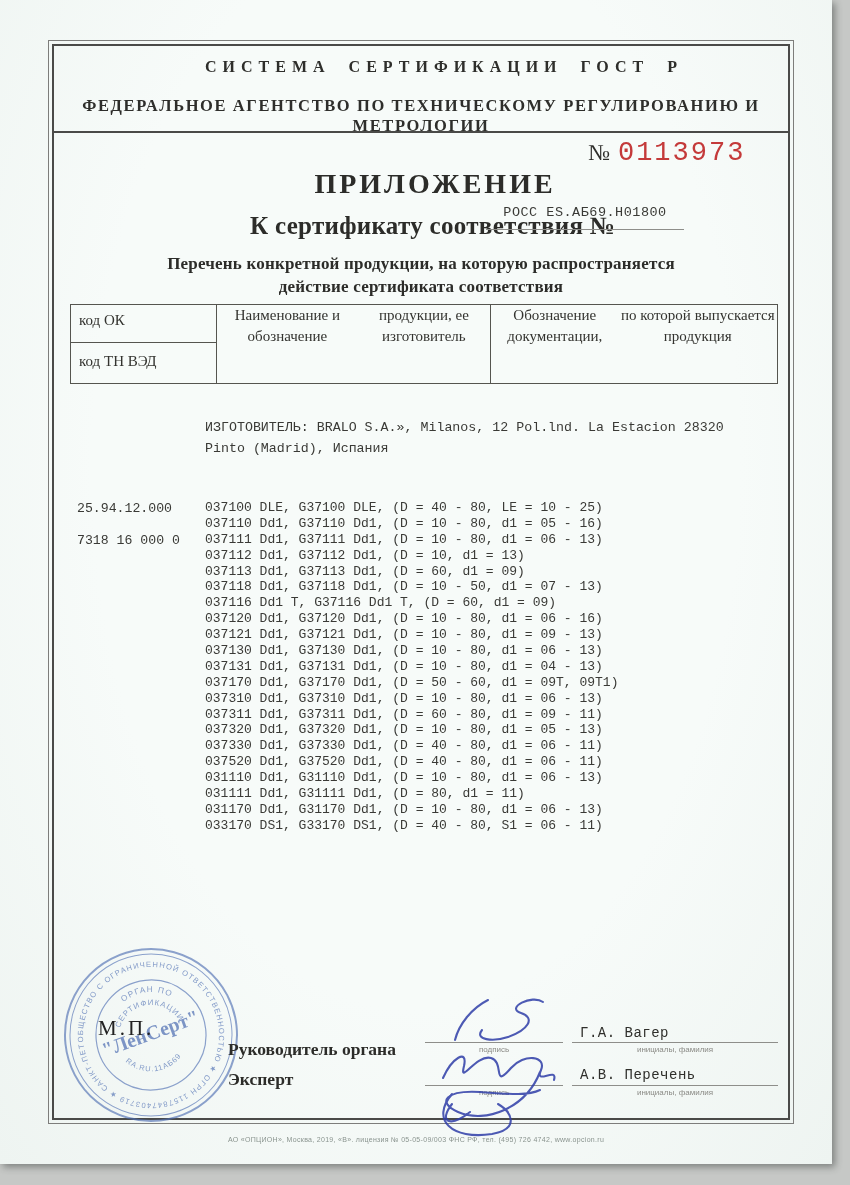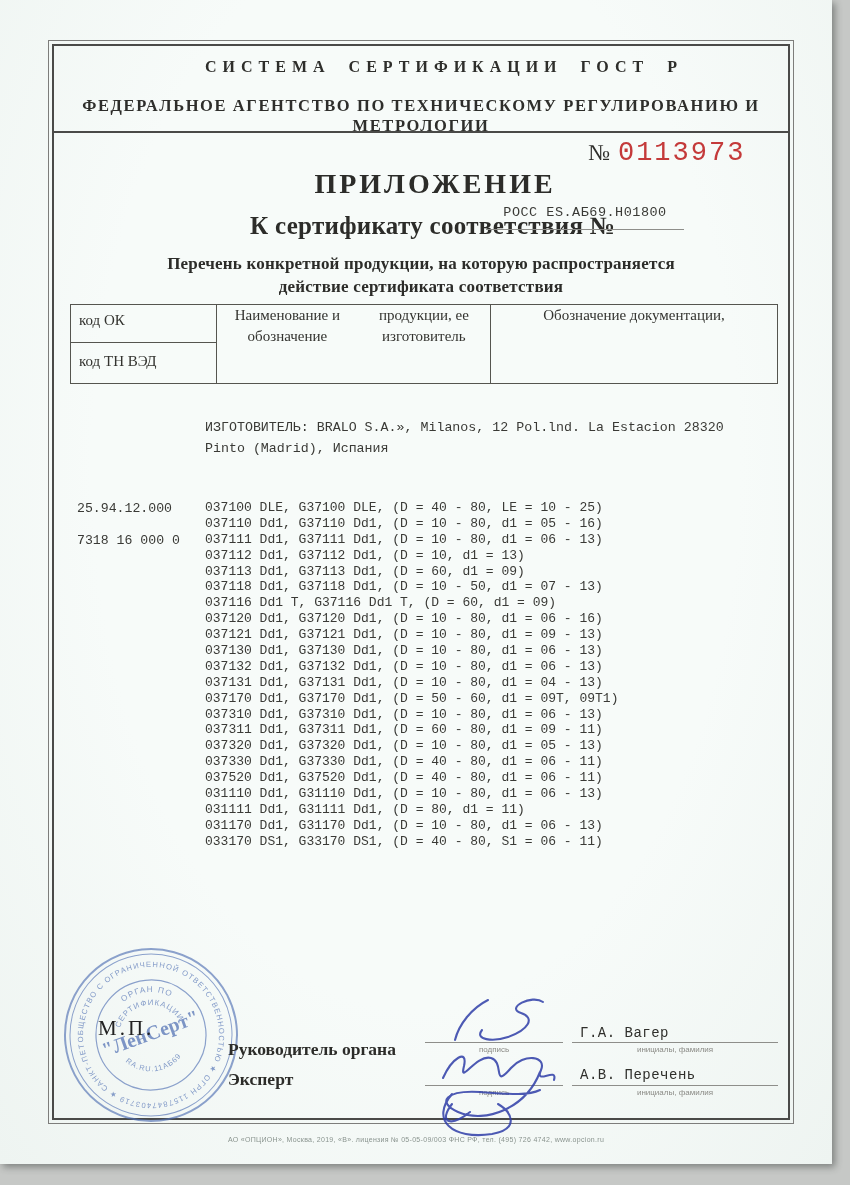--- a/index.html
+++ b/index.html
@@ -149,20 +149,21 @@
     <div class="col col1">
       <div class="cell-top">код ОК</div>
       <div class="cell-bottom">код ТН ВЭД</div>
     </div>
     <div class="col col2">
       <div>Наименование и обозначение</div>
       <div>продукции, ее изготовитель</div>
     </div>
     <div class="col col3">
       <div>Обозначение документации,</div>
+      <div>по которой выпускается продукция</div>
     </div>
   </div>
 
   <div class="manufacturer">
     <div>ИЗГОТОВИТЕЛЬ: BRALO S.A.», Milanos, 12 Pol.lnd. La Estacion 28320</div>
     <div>Pinto (Madrid), Испания</div>
   </div>
 
   <div class="ok-code">25.94.12.000</div>
   <div class="tnved-code">7318 16 000 0</div>
@@ -171,21 +172,20 @@
       <div class="pline">037100 DLE, G37100 DLE, (D = 40 - 80, LE = 10 - 25)</div>
       <div class="pline">037110 Dd1, G37110 Dd1, (D = 10 - 80, d1 = 05 - 16)</div>
       <div class="pline">037111 Dd1, G37111 Dd1, (D = 10 - 80, d1 = 06 - 13)</div>
       <div class="pline">037112 Dd1, G37112 Dd1, (D = 10, d1 = 13)</div>
       <div class="pline">037113 Dd1, G37113 Dd1, (D = 60, d1 = 09)</div>
       <div class="pline">037118 Dd1, G37118 Dd1, (D = 10 - 50, d1 = 07 - 13)</div>
       <div class="pline">037116 Dd1 T, G37116 Dd1 T, (D = 60, d1 = 09)</div>
       <div class="pline">037120 Dd1, G37120 Dd1, (D = 10 - 80, d1 = 06 - 16)</div>
       <div class="pline">037121 Dd1, G37121 Dd1, (D = 10 - 80, d1 = 09 - 13)</div>
       <div class="pline">037130 Dd1, G37130 Dd1, (D = 10 - 80, d1 = 06 - 13)</div>
-      <div class="pline">037132 Dd1, G37132 Dd1, (D = 10 - 80, d1 = 06 - 13)</div>
       <div class="pline">037131 Dd1, G37131 Dd1, (D = 10 - 80, d1 = 04 - 13)</div>
       <div class="pline">037170 Dd1, G37170 Dd1, (D = 50 - 60, d1 = 09T, 09T1)</div>
       <div class="pline">037310 Dd1, G37310 Dd1, (D = 10 - 80, d1 = 06 - 13)</div>
       <div class="pline">037311 Dd1, G37311 Dd1, (D = 60 - 80, d1 = 09 - 11)</div>
       <div class="pline">037320 Dd1, G37320 Dd1, (D = 10 - 80, d1 = 05 - 13)</div>
       <div class="pline">037330 Dd1, G37330 Dd1, (D = 40 - 80, d1 = 06 - 11)</div>
       <div class="pline">037520 Dd1, G37520 Dd1, (D = 40 - 80, d1 = 06 - 11)</div>
       <div class="pline">031110 Dd1, G31110 Dd1, (D = 10 - 80, d1 = 06 - 13)</div>
       <div class="pline">031111 Dd1, G31111 Dd1, (D = 80, d1 = 11)</div>
       <div class="pline">031170 Dd1, G31170 Dd1, (D = 10 - 80, d1 = 06 - 13)</div>

